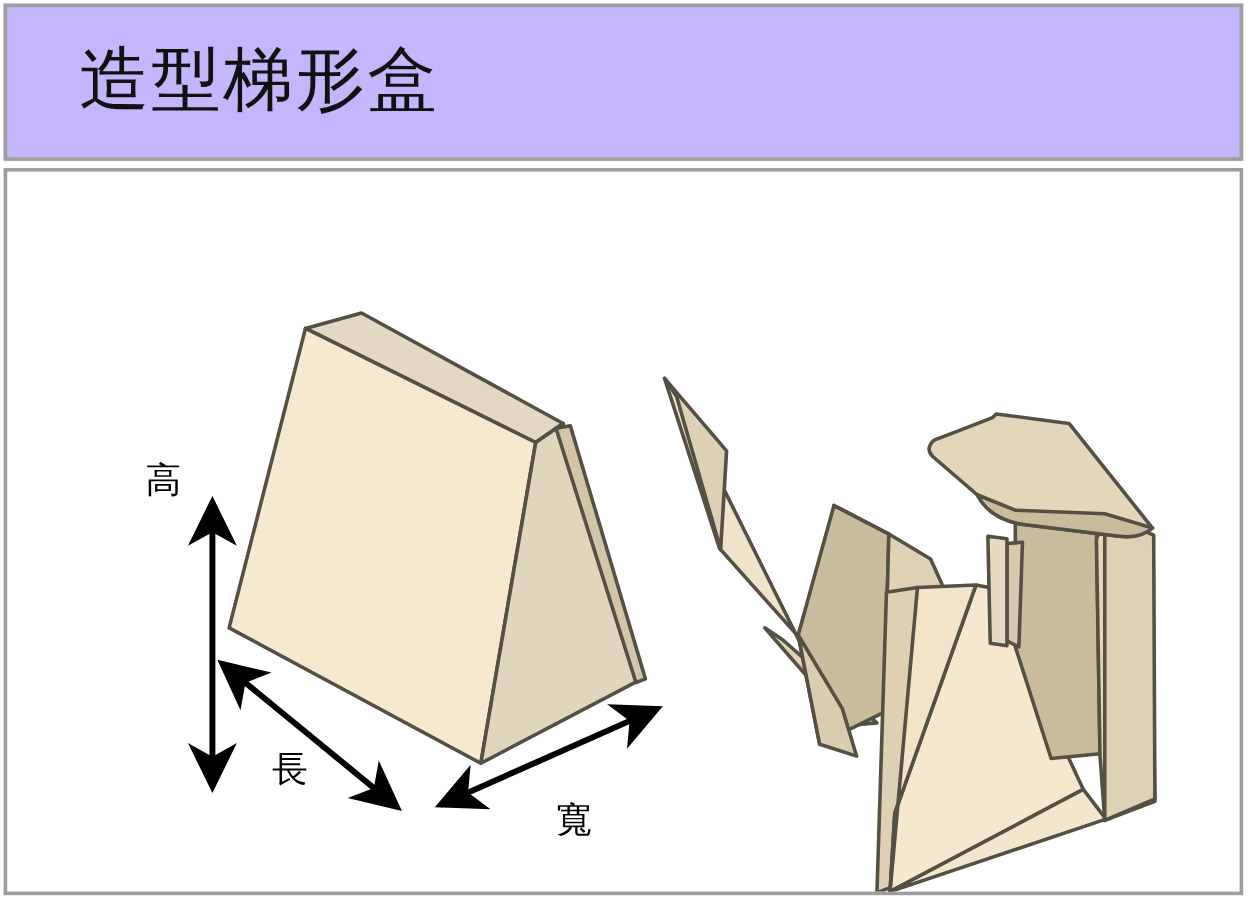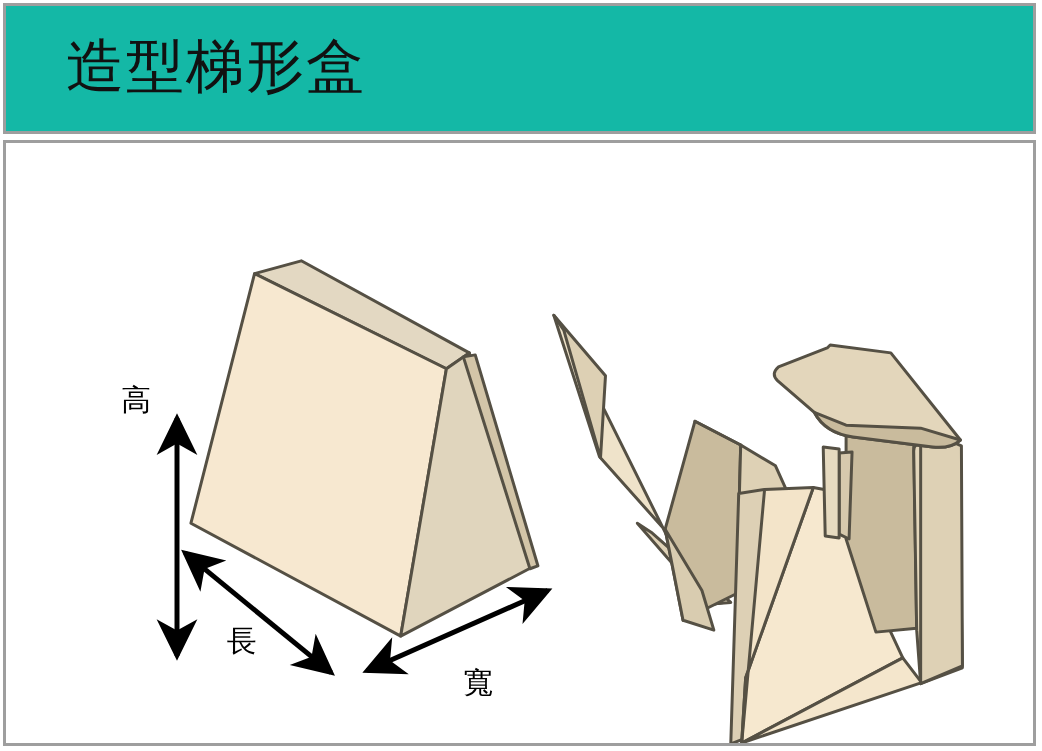--- a/index.html
+++ b/index.html
@@ -17,21 +17,21 @@
     background: #ffffff;
     overflow: hidden;
   }
   
   #header-panel {
     position: absolute;
     left: 3px;
     top: 3px;
     width: 1033px;
     height: 131px;
-    background: #14b8a6;
+    background: #c4b5fd;
     border: 3px solid #9e9e9e;
     box-sizing: border-box;
   }
   #page-title {
     position: absolute;
     left: 60px;
     top: 24px;
     font-size: 58px;
     line-height: 72px;
     color: #111111;

